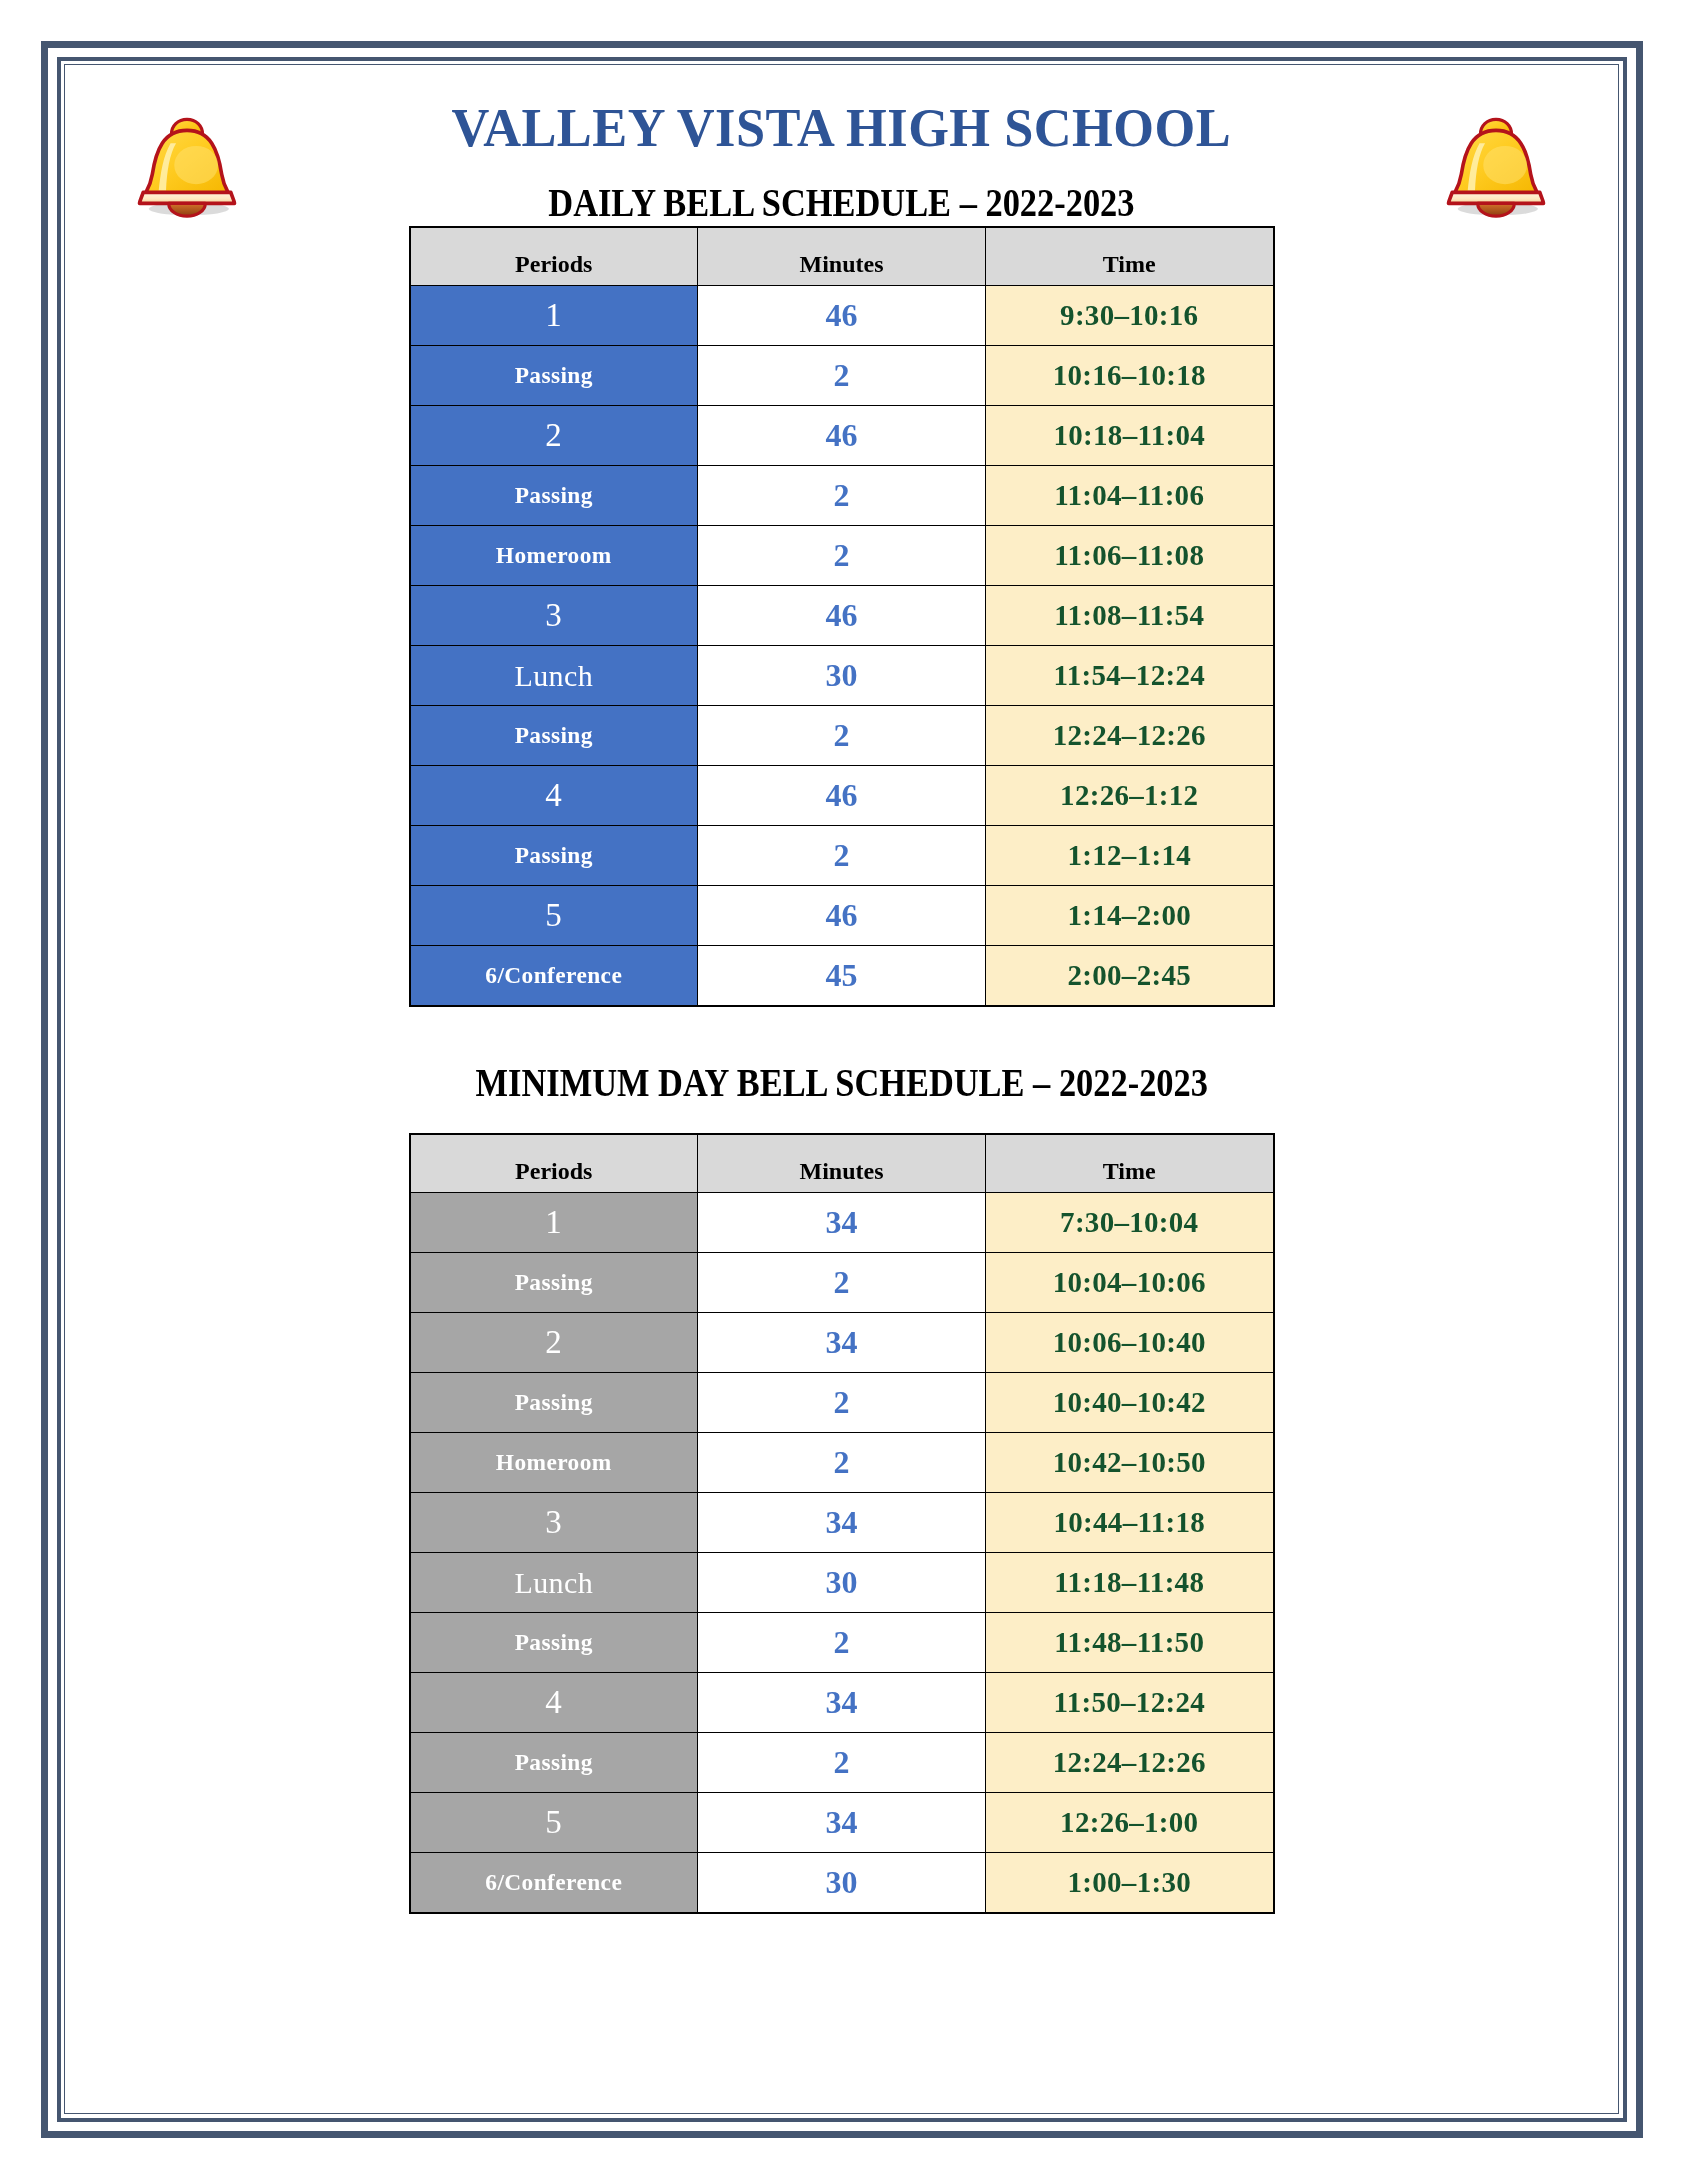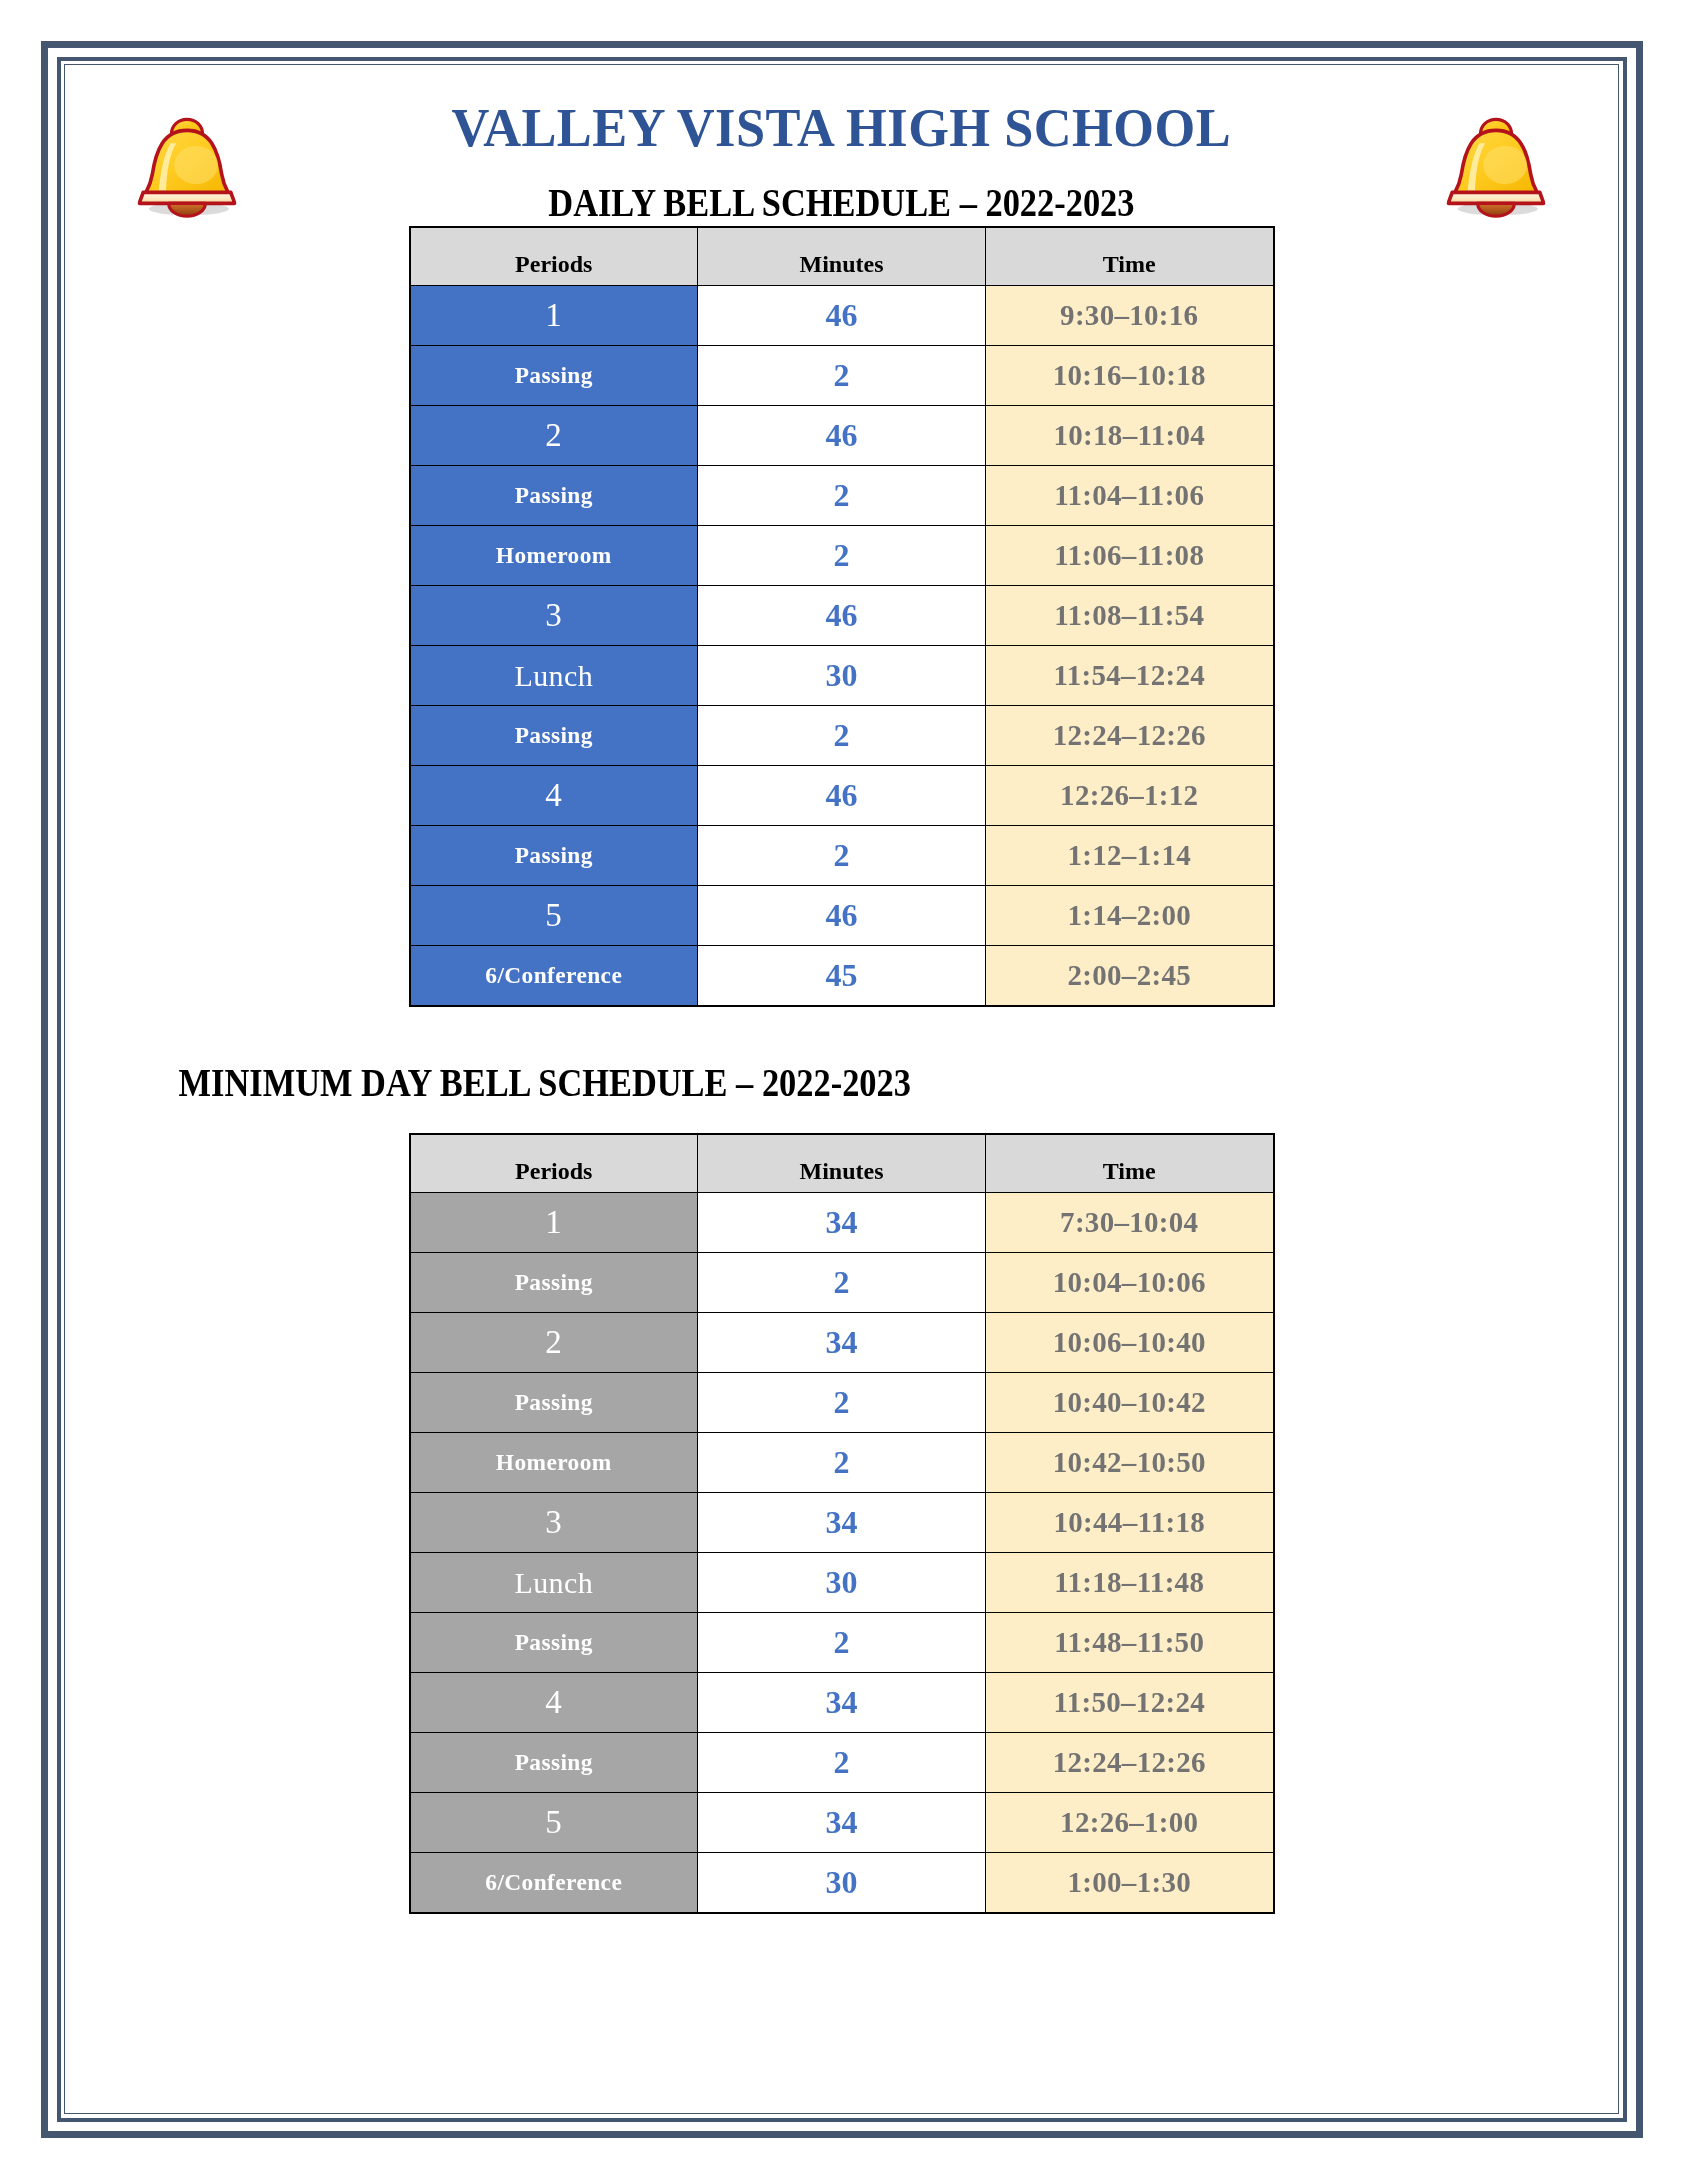--- a/index.html
+++ b/index.html
@@ -18,21 +18,21 @@
   .page-frame-inner {
     width:100%; height:100%;
     border:4.5px solid #455670;
     padding:3.6px;
   }
   .sheet {
     width:100%; height:100%;
     border:1.8px solid #455670;
     background:#ffffff;
     padding:27px 54px 36px 54px;
-    display:flex; flex-direction:column; align-items:flex-start;
+    display:flex; flex-direction:column; align-items:center;
   }
 
   
   .header-row {
     width:100%;
     display:flex; align-items:flex-start; justify-content:space-between;
     margin-top:7.2px;
   }
   .bell-icon { width:135px; flex:0 0 135px; display:flex; justify-content:center; padding-top:3.6px; }
   .bell-icon svg { width:110px; height:115px; display:block; }
@@ -115,21 +115,21 @@
     vertical-align:middle;
     color:#4472c4;
     font-family:"Liberation Serif", serif;
     font-weight:bold;
     font-size:32px;
   }
   td.time-cell {
     background:#fdeec7;
     text-align:center;
     vertical-align:middle;
-    color:#737373;
+    color:#14532d;
     font-family:"Liberation Serif", serif;
     font-weight:bold;
     font-size:29px;
     letter-spacing:0.3px;
   }
 </style>
 </head>
 <body>
 
 <div class="page-frame">

